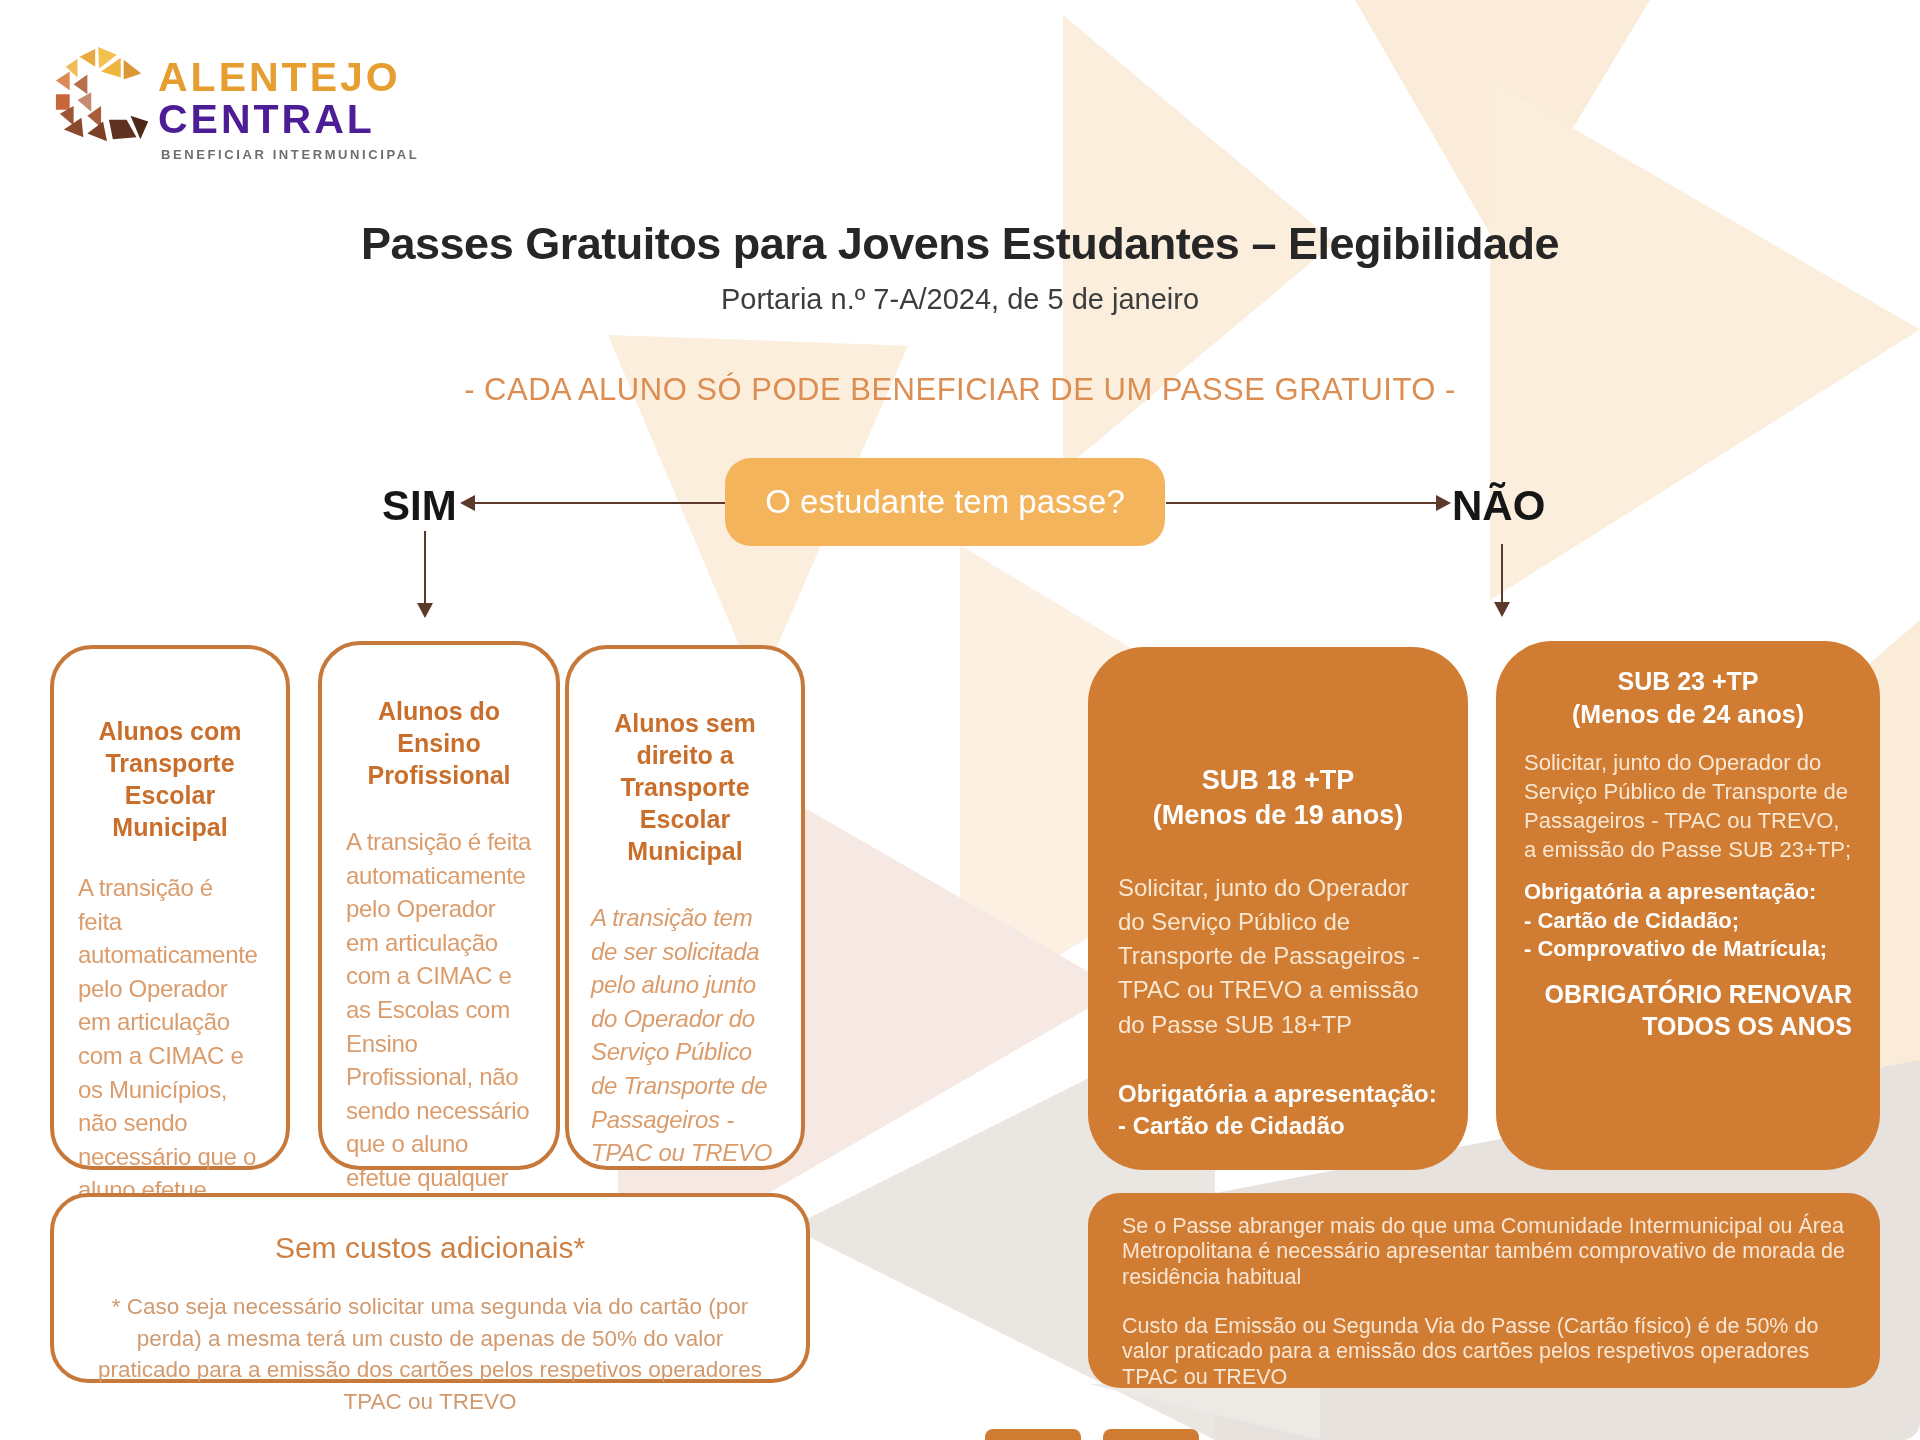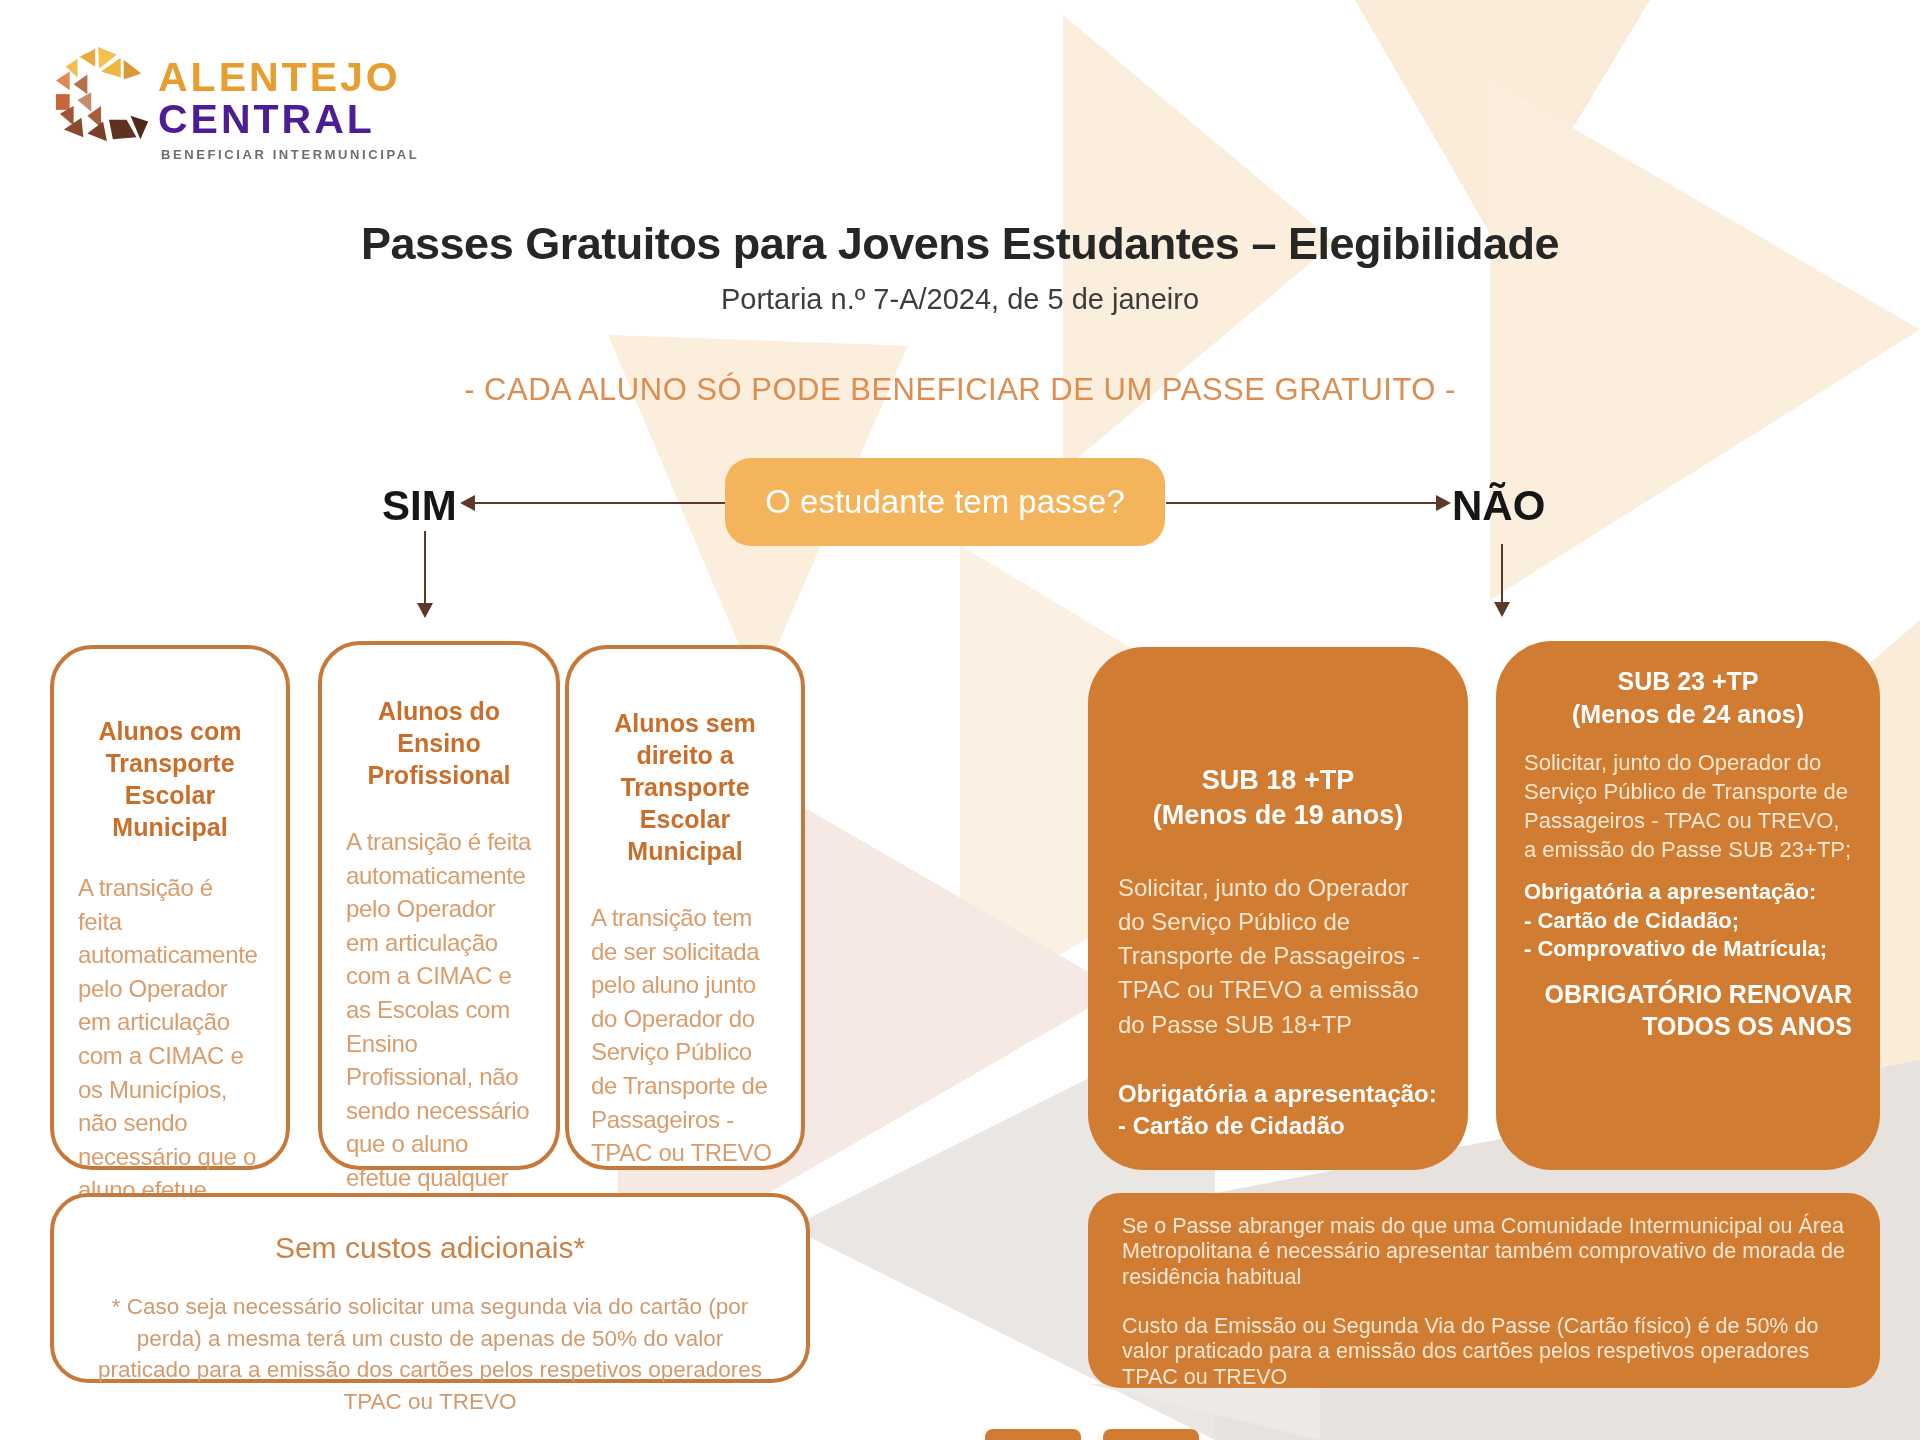--- a/index.html
+++ b/index.html
@@ -1,18 +1,19 @@
 <!DOCTYPE html>
 <html><head>
 <meta charset="utf-8">
 <style>
   html,body{margin:0;padding:0;background:#ffffff;}
   .stage{
     position:relative;width:1920px;height:1440px;overflow:hidden;background:#ffffff;
     font-family:"Liberation Sans", sans-serif;
+    border-radius:18px;
   }
   .bg{position:absolute;z-index:0;}
   .z{position:absolute;z-index:2;}
 
   
   .tri{position:absolute;}
 
   
   .logo-name1{position:absolute;left:158px;top:54px;font-size:41px;font-weight:bold;
     letter-spacing:3px;color:#E59E2F;}
@@ -48,21 +49,21 @@
   .wbox{position:absolute;background:#ffffff;border:4px solid #C6793A;border-radius:42px;
     box-sizing:border-box;}
   .wbox .btitle{font-size:25px;font-weight:bold;color:#C96F2B;text-align:center;line-height:1.28;}
   .wbox .bbody{font-size:24px;color:#DB9C6C;line-height:1.4;letter-spacing:-0.3px;}
 
   .box1{left:50px;top:645px;width:240px;height:525px;padding:66px 24px 0;}
   .box2{left:318px;top:641px;width:242px;height:529px;padding:50px 24px 0;}
   .box3{left:565px;top:645px;width:240px;height:525px;padding:58px 22px 0;}
   .box1 .bbody{margin-top:28px;}
   .box2 .bbody{margin-top:34px;}
-  .box3 .bbody{margin-top:34px;}
+  .box3 .bbody{margin-top:34px;font-style:italic;}
 
   
   .obox{position:absolute;background:#D17C33;border-radius:56px;box-sizing:border-box;color:#F8E7D2;}
   .obox .otitle{font-weight:bold;color:#ffffff;text-align:center;line-height:1.3;}
   .sub18{left:1088px;top:647px;width:380px;height:523px;padding:116px 30px 0;font-size:24px;}
   .sub18 .otitle{font-size:27px;}
   .sub18 .obody{margin-top:38px;line-height:1.42;}
   .sub18 .oreq{margin-top:36px;font-weight:bold;color:#ffffff;line-height:1.35;}
   .sub23{left:1496px;top:641px;width:384px;height:529px;padding:24px 28px 0;font-size:22px;}
   .sub23 .otitle{font-size:25px;}

